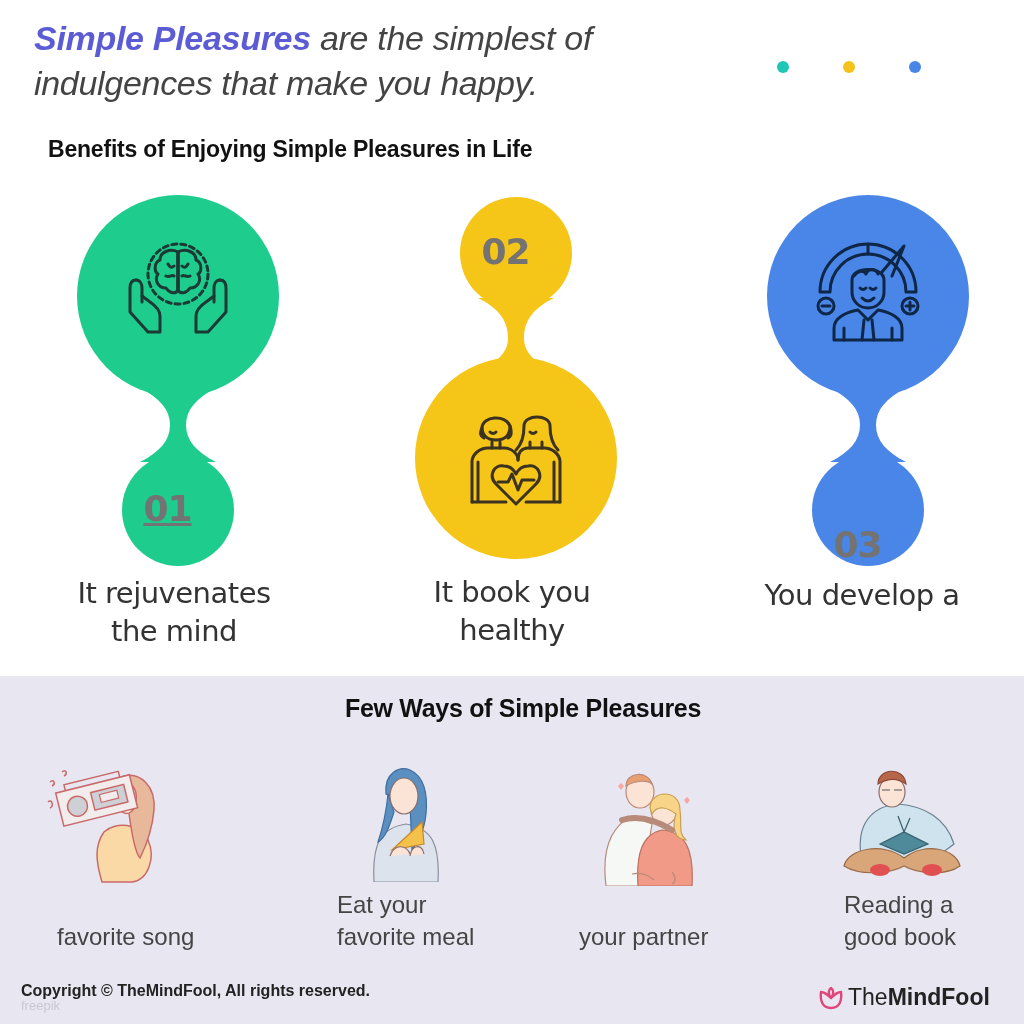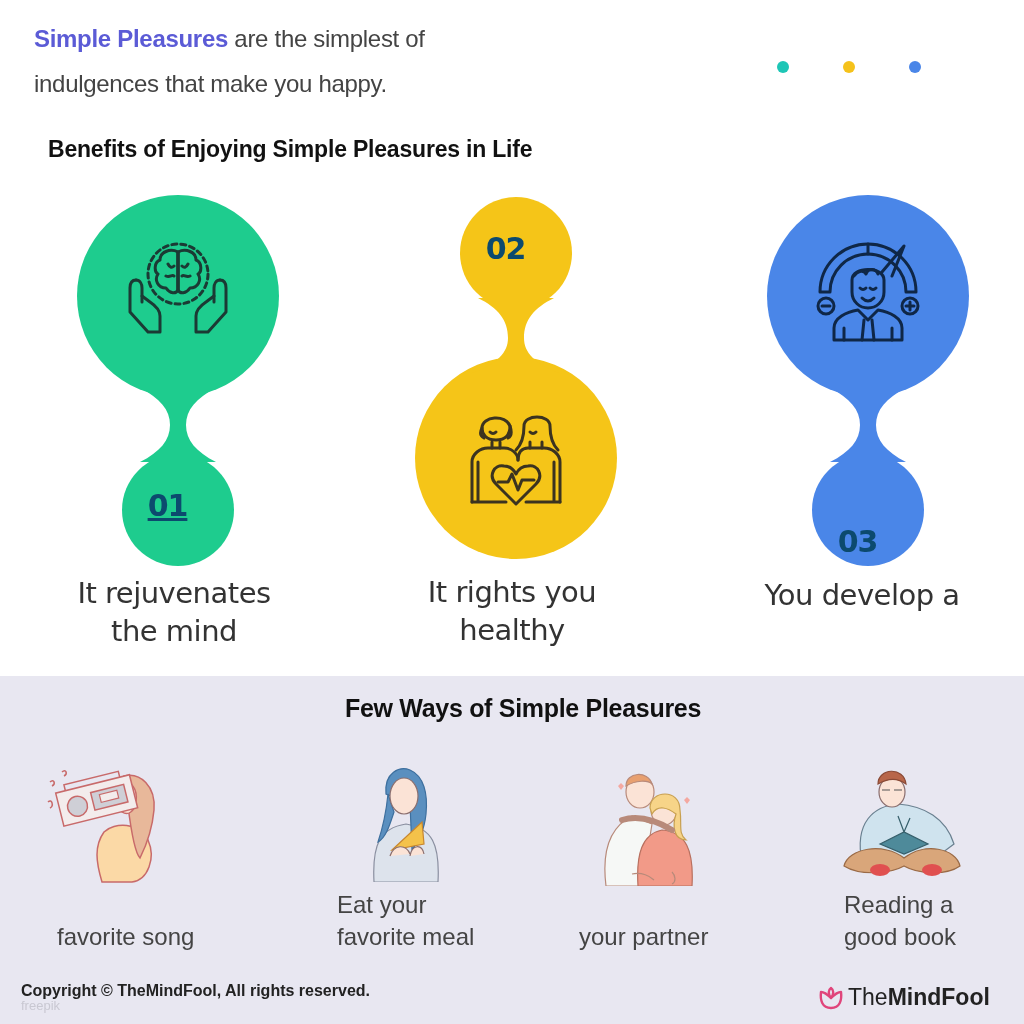--- a/index.html
+++ b/index.html
@@ -1,23 +1,23 @@
 <!DOCTYPE html>
 <html><head>
 <meta charset="utf-8">
 <style>
   html,body{margin:0;padding:0;}
   body{width:1024px;height:1024px;position:relative;overflow:hidden;background:#ffffff;font-family:"Liberation Sans",sans-serif;}
   .abs{position:absolute;}
-  .intro{left:34px;top:16px;font-size:24px;line-height:45px;color:#444444;letter-spacing:-0.3px;width:660px;}
+  .intro{left:34px;top:16px;font-size:34px;line-height:45px;color:#444444;letter-spacing:-0.3px;width:660px;font-style:italic;}
   .intro .hl{color:#5B5BD6;font-weight:bold;}
   .dot{width:12px;height:12px;border-radius:50%;top:61px;}
   .h2{left:36px;top:136px;font-size:23px;font-weight:bold;color:#111111;letter-spacing:-0.2px;margin-left:12px;}
   svg.blob{position:absolute;left:0;top:0;}
-  .num{font-family:"DejaVu Sans",sans-serif;font-weight:bold;font-size:30px;color:#0c4a6e;width:91px;text-align:center;letter-spacing:-1px;}
+  .num{font-family:"DejaVu Sans",sans-serif;font-weight:bold;font-size:36px;color:#737373;width:91px;text-align:center;letter-spacing:-1px;}
   .icon{position:absolute;}
   .benefit{font-family:"DejaVu Sans",sans-serif;font-size:29px;line-height:38px;color:#333333;text-align:center;width:300px;letter-spacing:-0.5px;}
   .panel{left:0;top:676px;width:1024px;height:348px;background:#E8E7F1;}
   .h3{left:0;top:694px;width:1046px;text-align:center;font-size:25px;font-weight:bold;color:#111111;letter-spacing:-0.3px;}
   .way-label{font-size:24px;line-height:32px;color:#444444;}
   .copyright{left:21px;top:982px;font-size:16px;font-weight:bold;color:#222222;}
   .freepik{left:21px;top:998px;font-size:13px;color:#C9C8D2;}
   .brand{left:818px;top:984px;font-size:23px;color:#222222;display:flex;align-items:center;gap:4px;}
   .brand b{font-weight:bold;}
 </style>
@@ -107,21 +107,21 @@
     <path d="M52 84 L50 104 M60 84 L62 104 M32 92 V104 M80 92 V104"></path>
   </g>
 </svg>
 <div class="abs num" style="left:812px;top:488px;margin-top:36px;">03</div>
 
 <div class="abs benefit" style="left:24px;top:574px;">
   <span>It rejuvenates</span><br>
   <span>the mind</span>
 </div>
 <div class="abs benefit" style="left:362px;top:573px;">
-  <span>It rights you</span><br>
+  <span>It book you</span><br>
   <span>healthy</span>
 </div>
 <div class="abs benefit" style="left:712px;top:576px;">
   <span>You develop a</span><br>
 </div>
 
 <div class="abs panel"></div>
 <div class="abs h3">Few Ways of Simple Pleasures</div>
 
 <svg class="abs" style="left:44px;top:762px;" width="130" height="124" viewBox="0 0 130 124">

